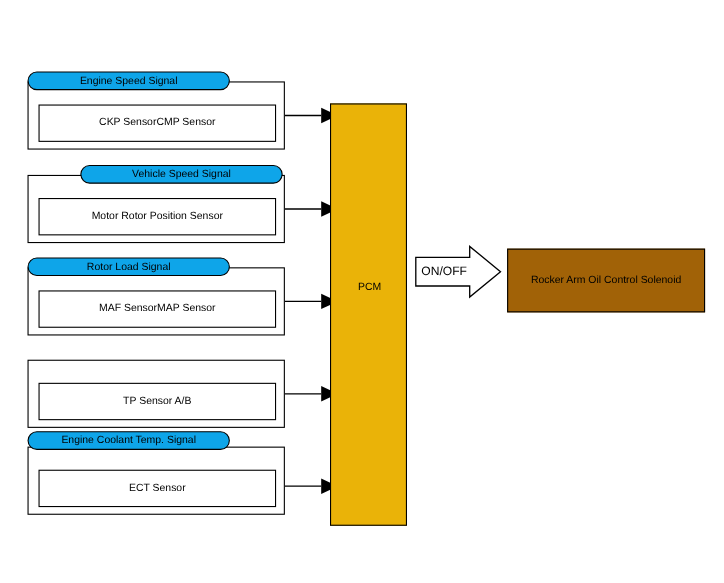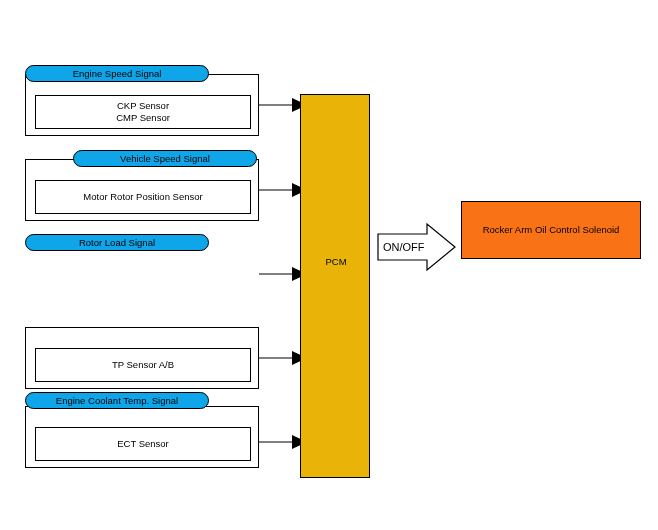--- a/index.html
+++ b/index.html
@@ -50,21 +50,21 @@
   .group-inner {
     position: absolute;
     left: 9px;
     top: 20px;
     width: 216px;
     height: 34px;
     border: 1px solid #000000;
     box-sizing: border-box;
     background: #ffffff;
     display: flex;
-    flex-direction: column;
+    flex-direction: row;
     align-items: center;
     justify-content: center;
   }
   .group-inner .line {
     font-size: 9.5px;
     line-height: 12px;
     text-align: center;
     white-space: nowrap;
   }
 
@@ -86,26 +86,26 @@
     width: 70px;
     text-align: center;
     font-size: 9.5px;
     line-height: 12px;
   }
 
   
   #solenoid {
     position: absolute;
     left: 461px;
-    top: 201px;
+    top: 226px;
     width: 180px;
     height: 58px;
     border: 1px solid #000000;
     box-sizing: border-box;
-    background: #f97316;
+    background: #a16207;
     display: flex;
     align-items: center;
     justify-content: center;
   }
   #solenoid-label {
     font-size: 9.5px;
     line-height: 12px;
     text-align: center;
     white-space: nowrap;
   }
@@ -155,20 +155,26 @@
   </div>
   <div class="group-title" style="top:65px;">Engine Speed Signal</div>
 
   <div class="group" style="top:159px;">
     <div class="group-inner">
       <div class="line">Motor Rotor Position Sensor</div>
     </div>
   </div>
   <div class="group-title" style="top:150px;margin-left:48px;">Vehicle Speed Signal</div>
 
+  <div class="group" style="top:243px;">
+    <div class="group-inner">
+      <div class="line">MAF Sensor</div>
+      <div class="line">MAP Sensor</div>
+    </div>
+  </div>
   <div class="group-title" style="top:234px;">Rotor Load Signal</div>
 
   <div class="group" style="top:327px;">
     <div class="group-inner">
       <div class="line">TP Sensor A/B</div>
     </div>
   </div>
 
   <div class="group" style="top:406px;">
     <div class="group-inner">

